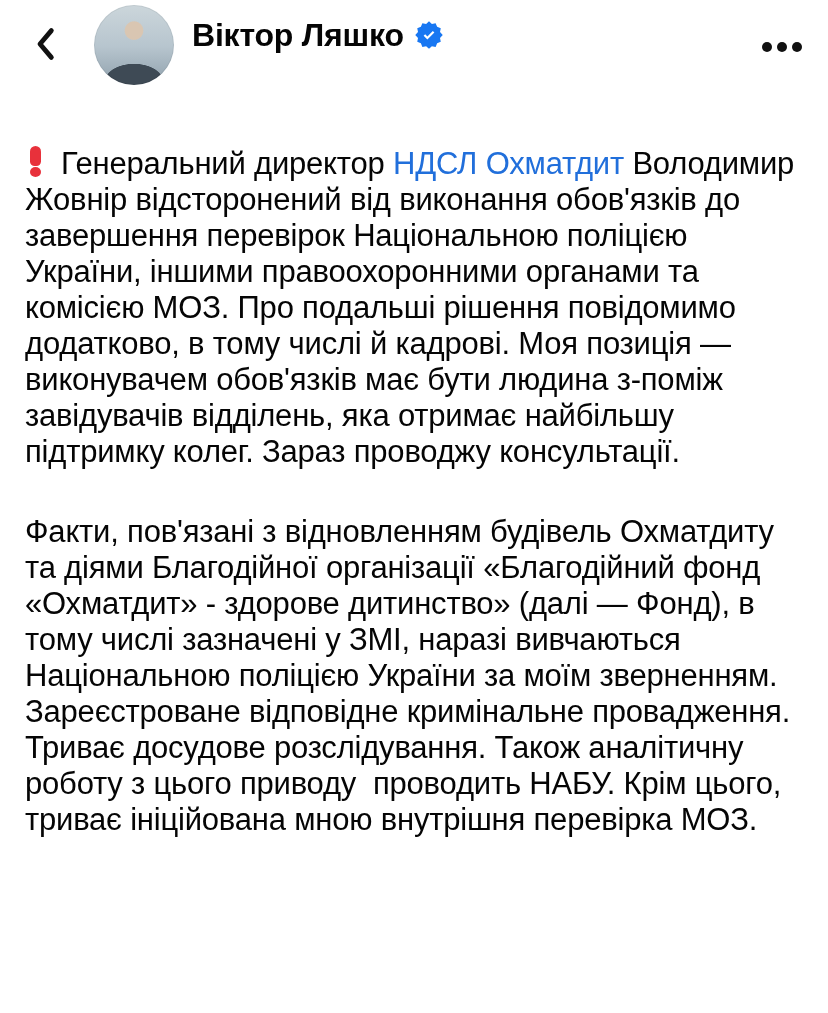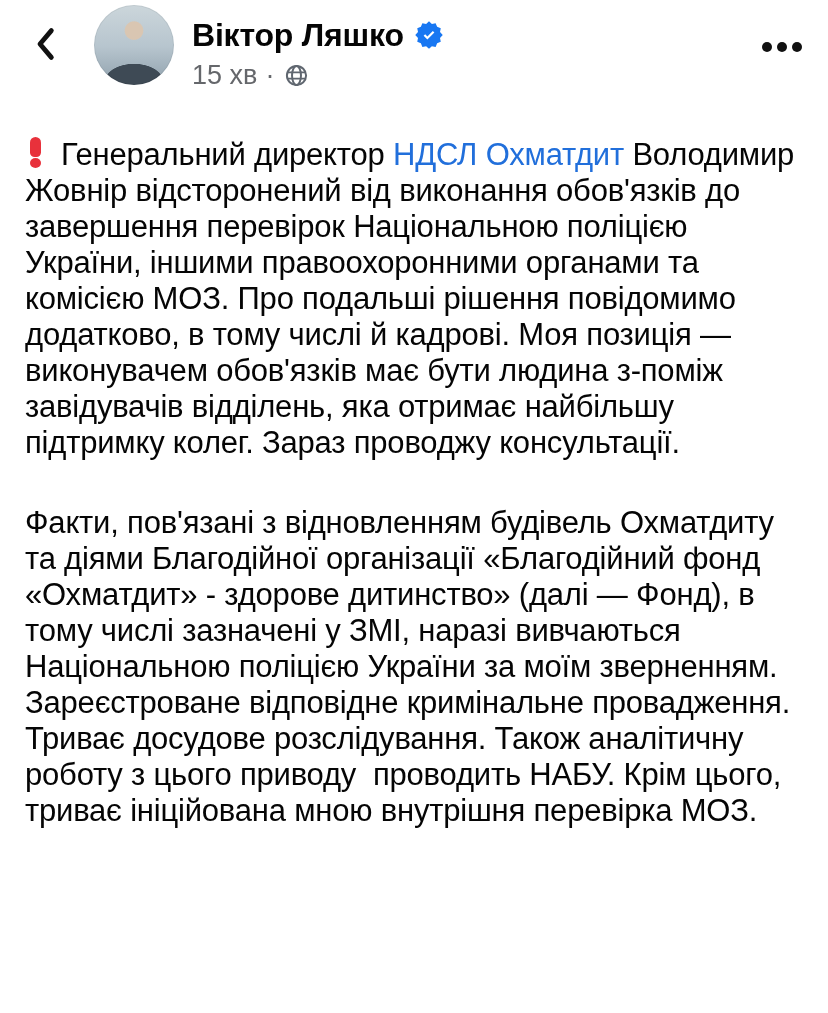--- a/index.html
+++ b/index.html
@@ -53,21 +53,21 @@
     position: absolute; left: 756px; top: 30px;
     width: 52px; height: 34px;
     display: flex; align-items: center; justify-content: center; gap: 5px;
     cursor: pointer; background: none; border: none; padding: 0;
   }
   .more-btn .dot { width: 10px; height: 10px; border-radius: 50%; background: #111; }
 
   
   .post { padding: 34px 25px 0 25px; }
   .post p {
-    margin: 7px 0 44px 0;
+    margin: 16px 0 44px 0;
     font-size: 31px; line-height: 36px; letter-spacing: -0.2px;
     color: var(--text-color);
     white-space: pre-wrap;
   }
   .post p:last-child { margin-bottom: 0; }
   .mention-link { color: var(--link-blue); text-decoration: none; cursor: pointer; }
 
   
   .excl {
     display: inline-block; position: relative;
@@ -102,31 +102,20 @@
     <div class="header-text">
       <div class="name-row">
         <span class="profile-name">Віктор Ляшко</span>
         <span class="badge">
           <svg width="30" height="30" viewBox="0 0 24 24" fill="currentColor">
             <path d="M12 1l2.3 2.1 3-.6 1.2 2.9 2.9 1.2-.6 3L23 12l-2.2 2.4.6 3-2.9 1.2-1.2 2.9-3-.6L12 23l-2.3-2.1-3 .6-1.2-2.9-2.9-1.2.6-3L1 12l2.2-2.4-.6-3 2.9-1.2 1.2-2.9 3 .6z"></path>
             <path d="M10.7 15.6l-3-3 1.25-1.25 1.75 1.75 4.35-4.35 1.25 1.25z" fill="#ffffff"></path>
           </svg>
         </span>
       </div>
-      <div class="meta-row">
-        <span>15 хв</span>
-        <span>·</span>
-        <span class="globe">
-          <svg width="25" height="25" viewBox="0 0 24 24" fill="none" stroke="#606770" stroke-width="1.9">
-            <circle cx="12" cy="12" r="9.2"></circle>
-            <ellipse cx="12" cy="12" rx="4.3" ry="9.2"></ellipse>
-            <path d="M3.4 9h17.2 M3.4 15h17.2"></path>
-          </svg>
-        </span>
-      </div>
     </div>
 
     <button class="more-btn">
       <span style="display:flex; gap:5px;">
         <span class="dot"></span>
           <span class="dot"></span>
           <span class="dot"></span>
       </span>
     </button>
 

